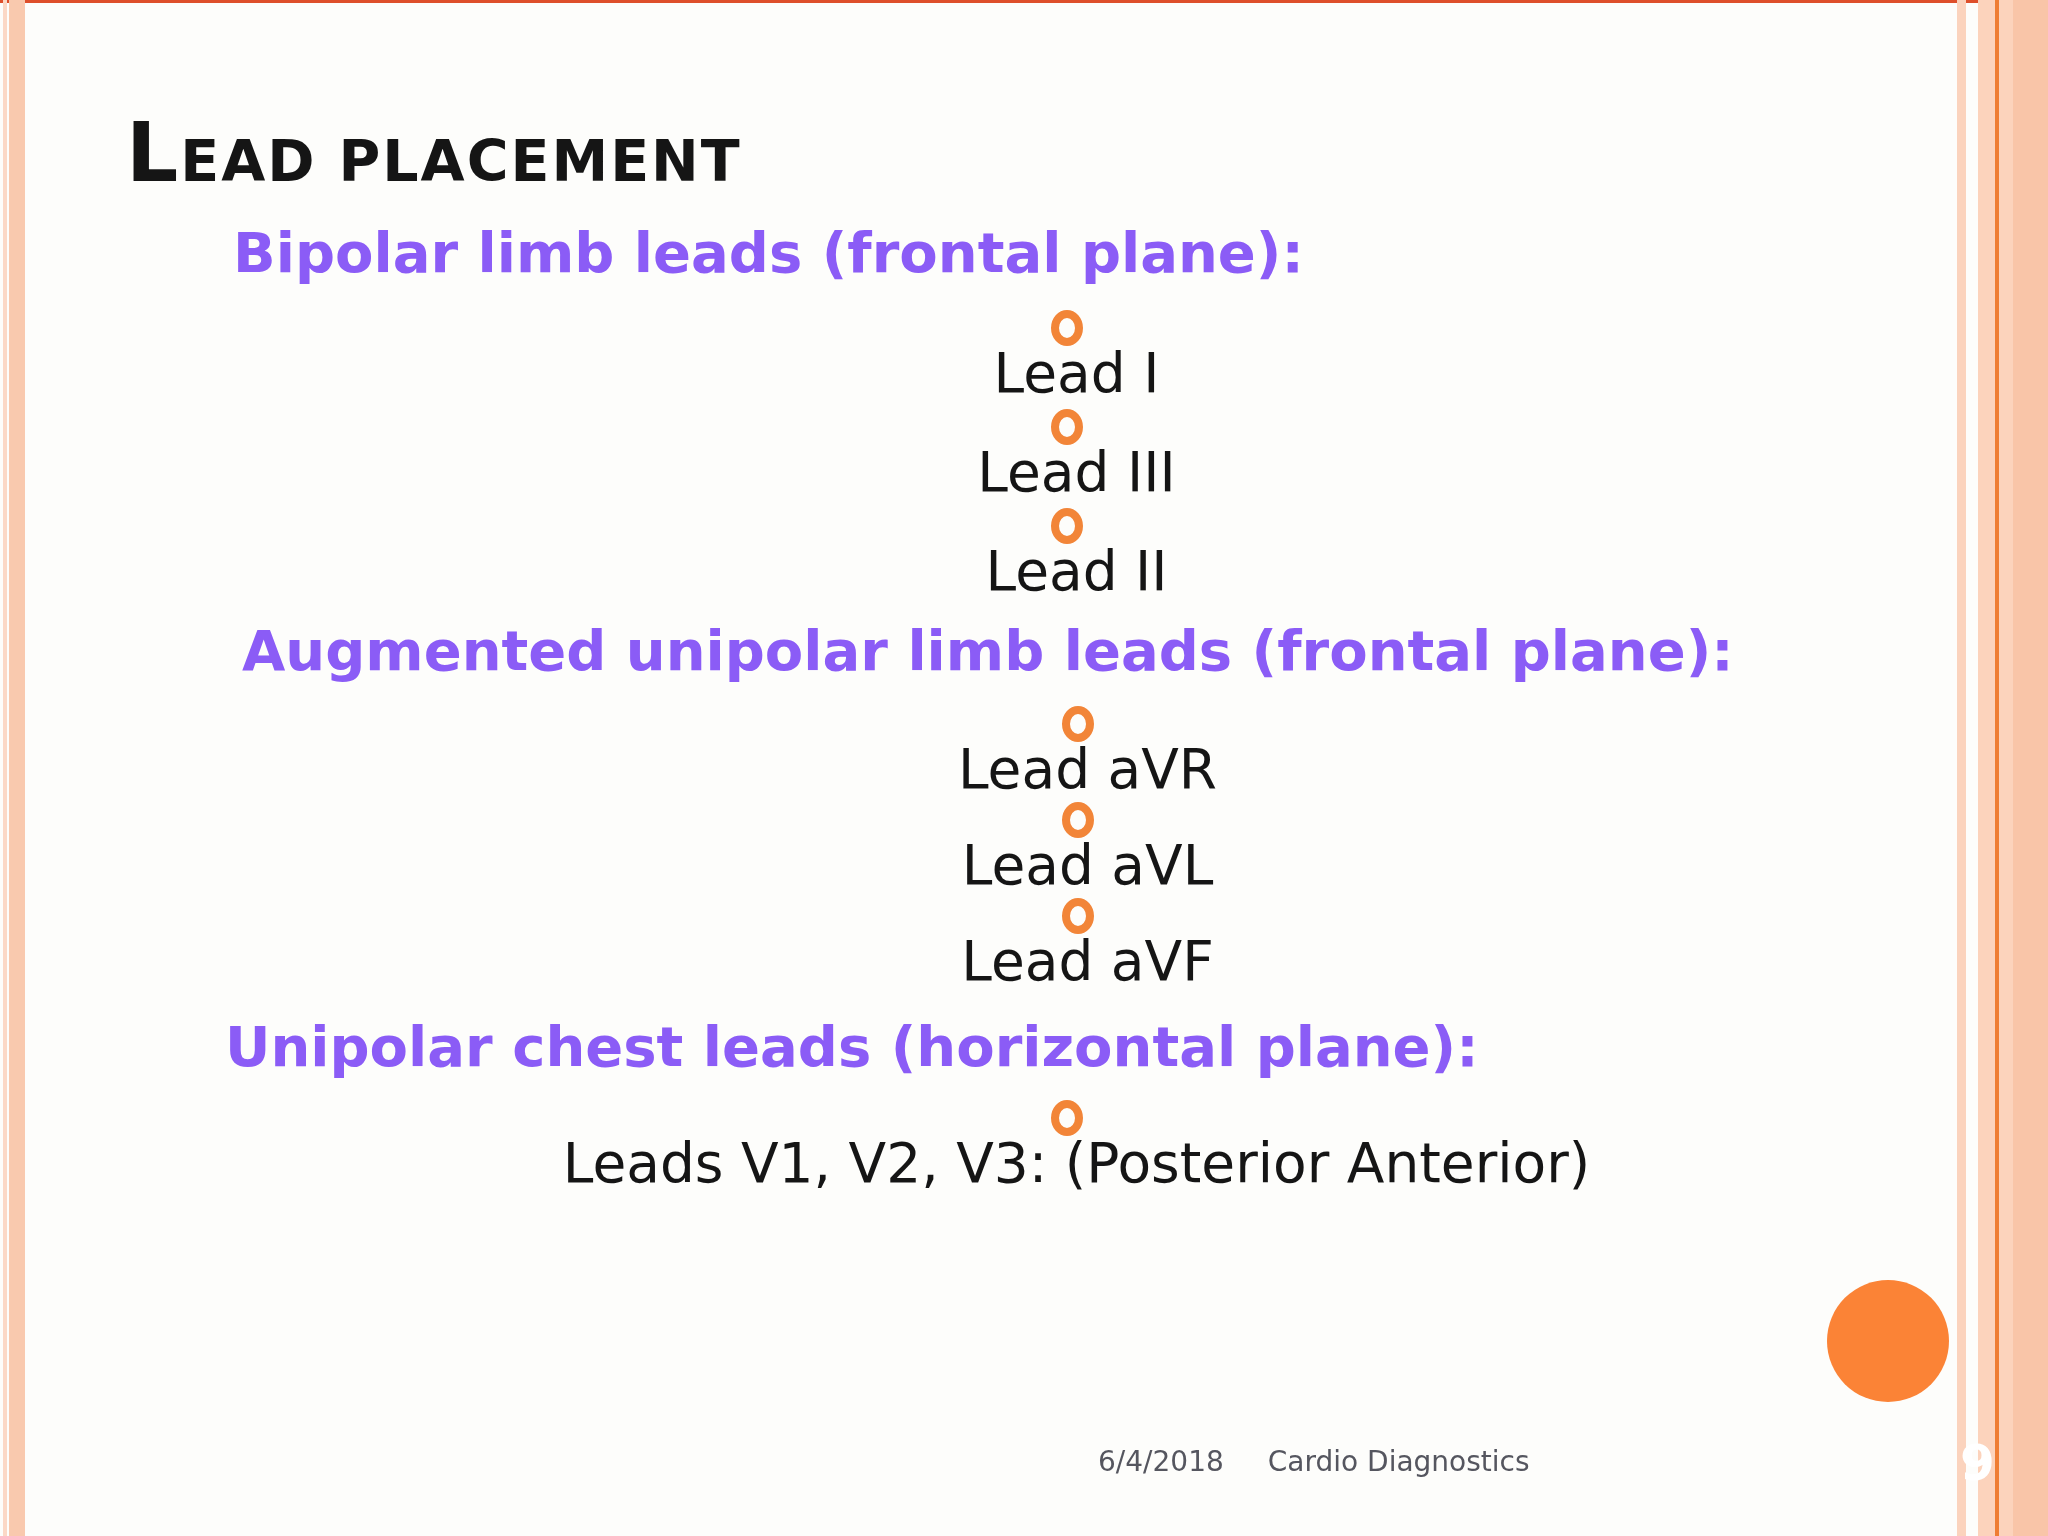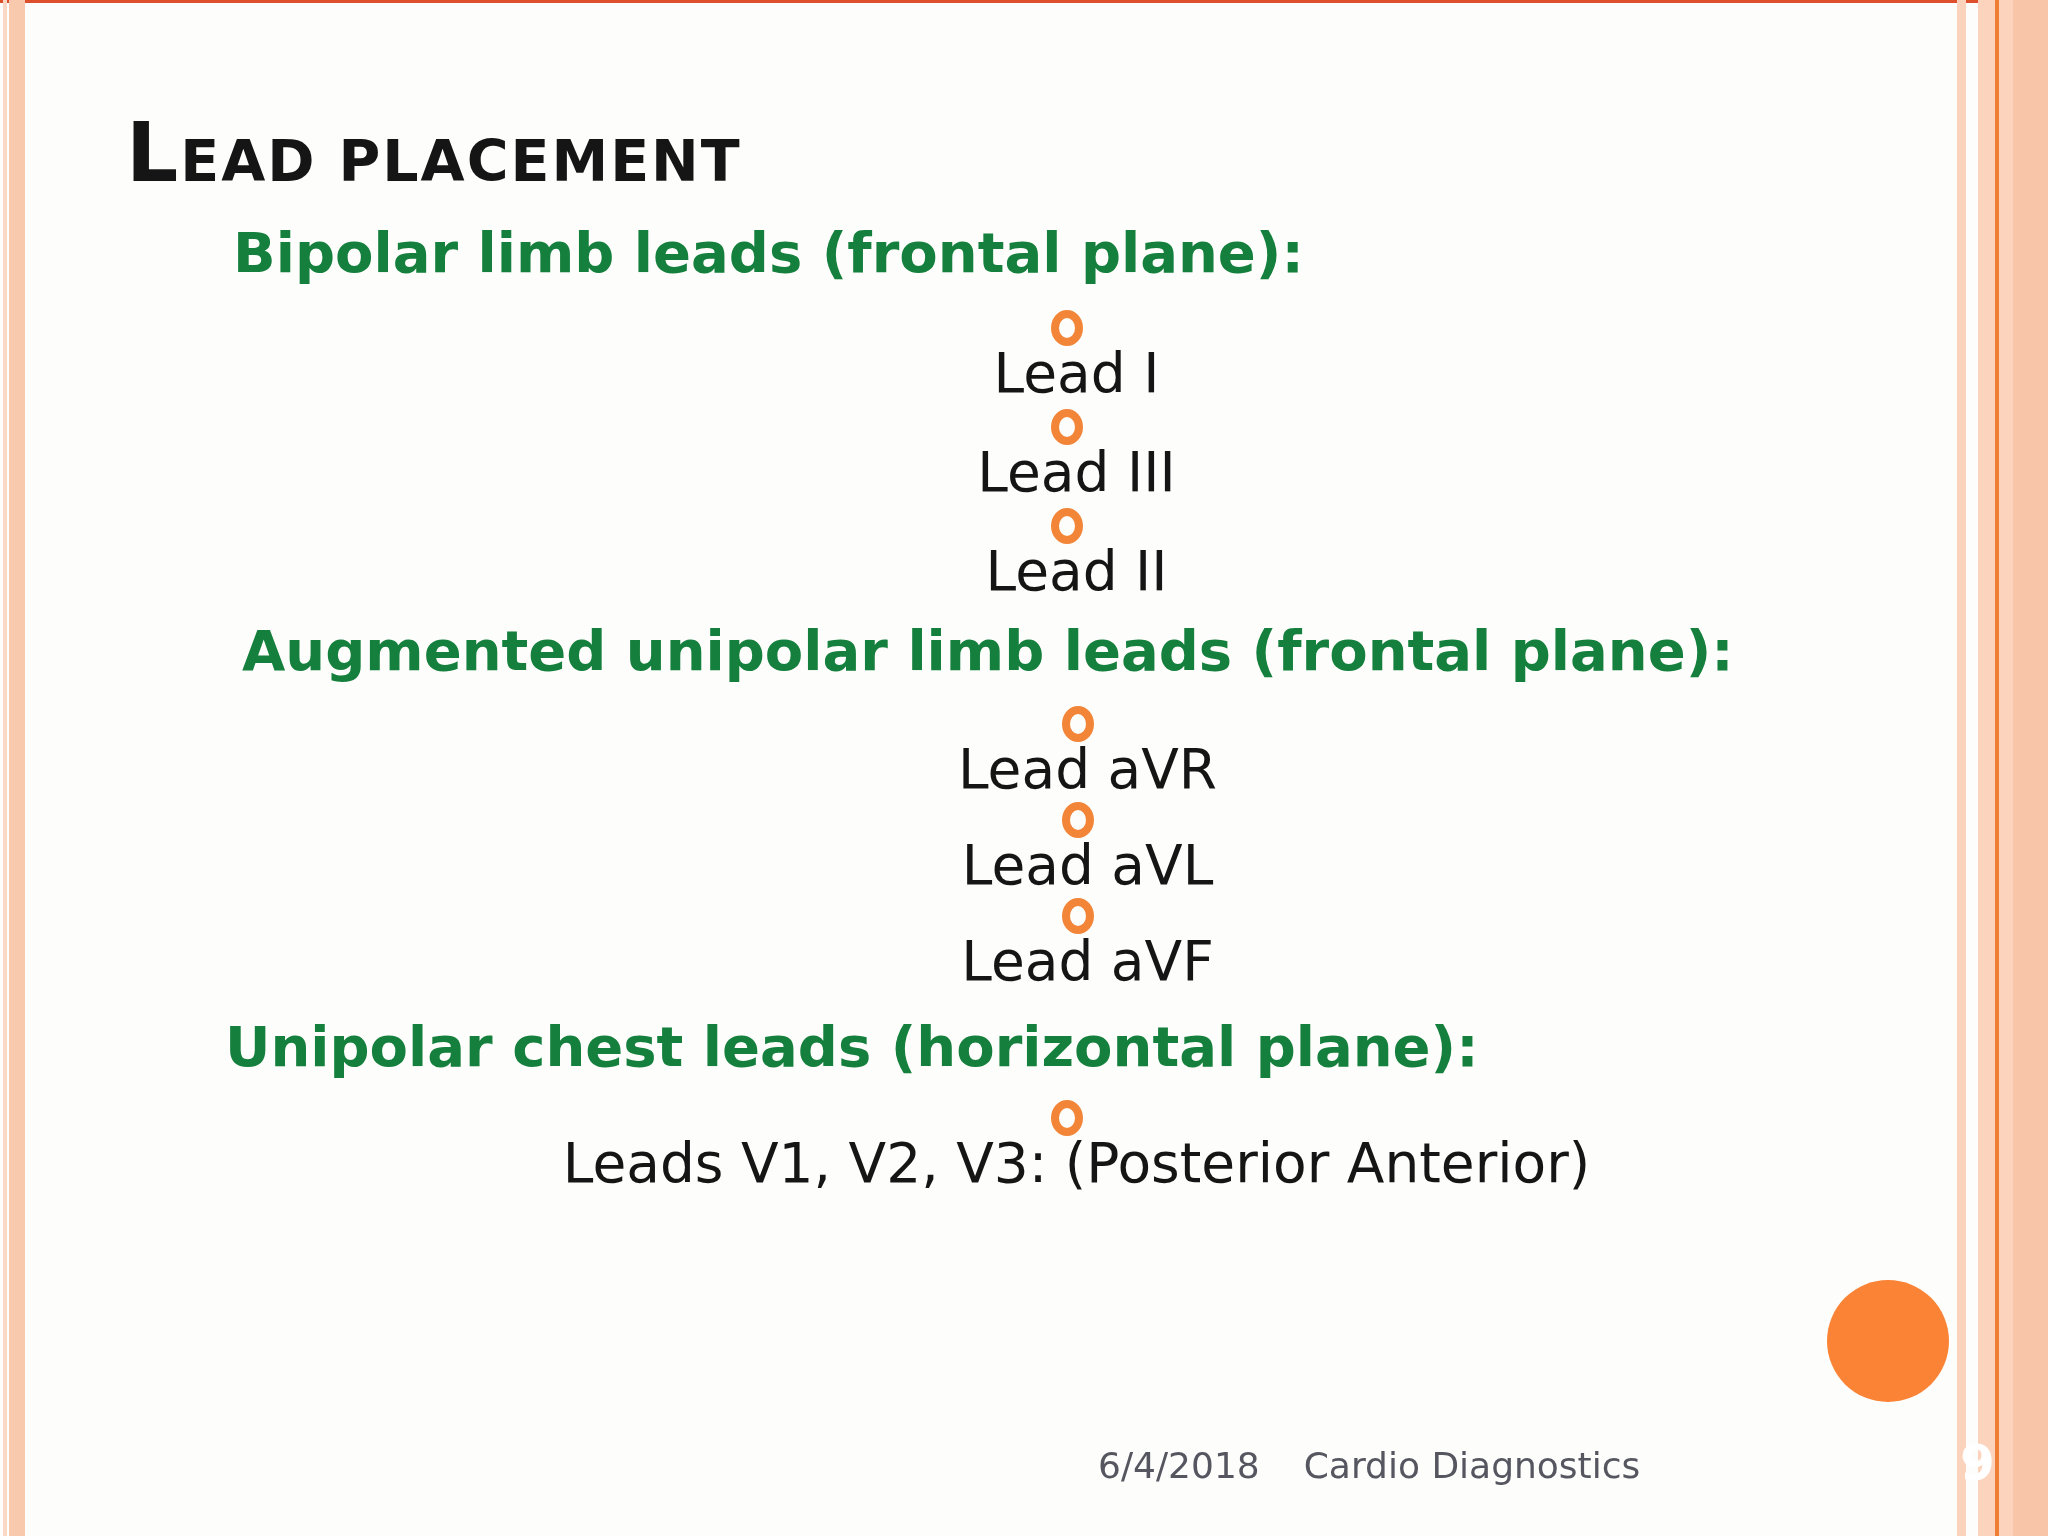--- a/index.html
+++ b/index.html
@@ -25,21 +25,21 @@
     position:absolute;left:126px;top:112px;
     display:flex;align-items:baseline;
     color:#151515;font-weight:bold;letter-spacing:2px;white-space:nowrap;
   }
   .title .big{font-size:82px;line-height:1;}
   .title .small{font-size:57px;line-height:1;}
 
   
   .heading{
     position:absolute;
-    color:#15803d;font-weight:bold;font-size:56px;line-height:1.25;
+    color:#8b5cf6;font-weight:bold;font-size:56px;line-height:1.25;
     white-space:nowrap;letter-spacing:0px;
   }
   .heading.h1{left:233px;top:218px;}
   .heading.h2{left:222px;top:616px;margin-left:20px;}
   .heading.h3{left:225px;top:1012px;text-align:center;}
 
   
   .list{position:absolute;left:0;top:0;width:1900px;}
   .list.l1{top:310px;}
   .list.l1 .row{height:99px;}
@@ -61,21 +61,21 @@
   }
   .row .txt{
     color:#151515;font-size:55px;white-space:nowrap;line-height:1;
     letter-spacing:0px;
   }
 
   
   .footer{
     position:absolute;left:1098px;top:1445px;
     display:flex;gap:44px;
-    color:#55565f;font-size:36px;white-space:nowrap;
+    color:#55565f;font-size:28px;white-space:nowrap;
   }
 
   
   .circle{
     position:absolute;left:1827px;top:1280px;width:122px;height:122px;
     border-radius:50%;background:#fb8336;
   }
 
   
   .pagenum{

